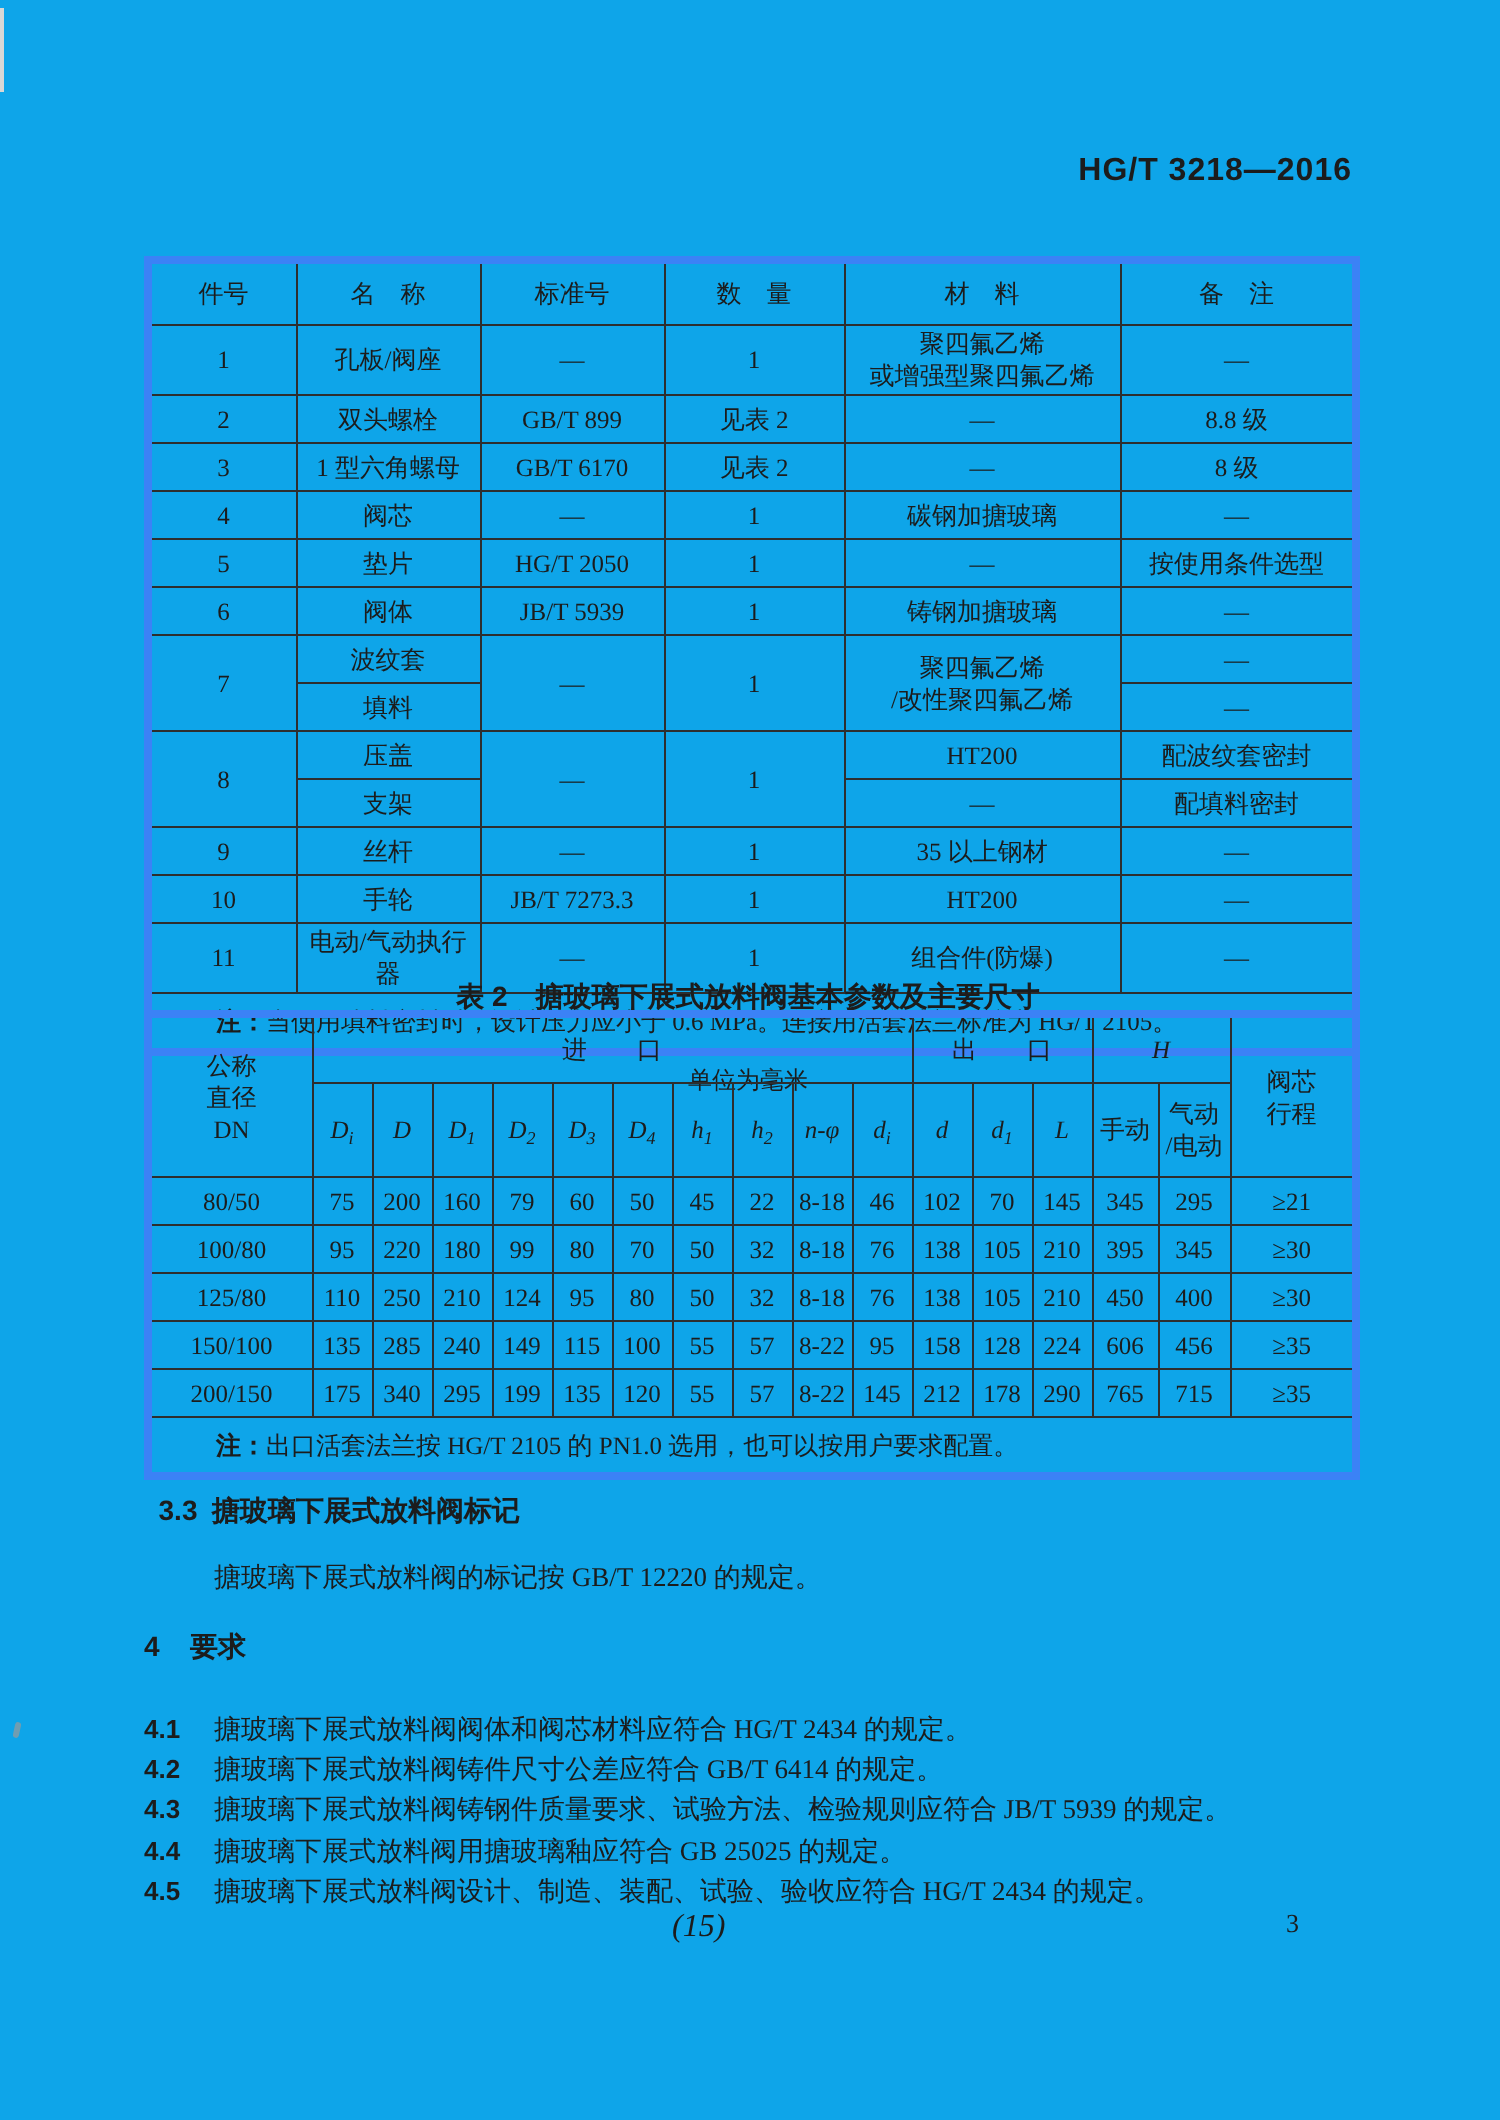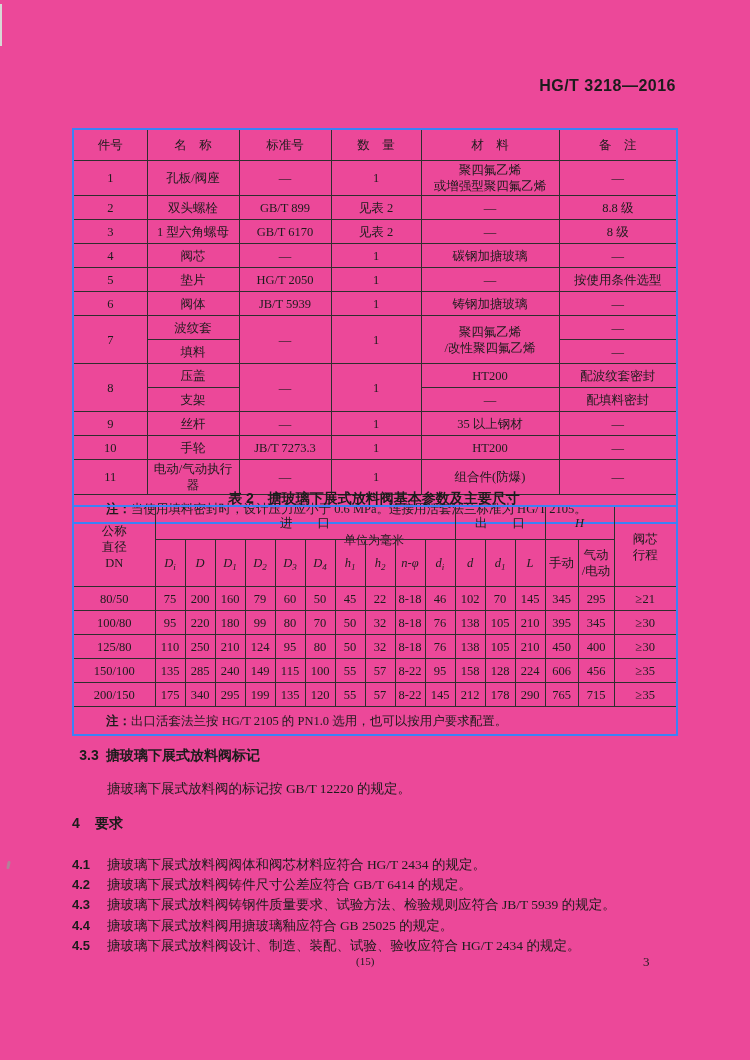--- a/index.html
+++ b/index.html
@@ -1,35 +1,35 @@
 <!DOCTYPE html>
 <html><head>
 <meta charset="utf-8">
 <style>
   html,body{margin:0;padding:0;}
   body{width:750px;height:1060px;background:#f4f4f2;}
   .page{
     position:relative;width:750px;height:1060px;overflow:hidden;
-    background:#ec4899;
+    background:#0ea5e9;
     font-family:"Liberation Serif","DejaVu Serif",serif;
     color:#1c1c1c;
   }
   .page::before{ 
     content:"";position:absolute;left:0;top:4px;width:2px;height:42px;
     background:#d8d8d6;
   }
   .hei{font-family:"Liberation Sans","DejaVu Sans",sans-serif;font-weight:700;}
   .std-no{position:absolute;top:77px;right:74px;font-size:16px;letter-spacing:.5px;}
   .t-title{position:absolute;left:72px;width:604px;text-align:center;font-size:14px;}
   .t1-title{top:102px;}
   .t2-title{top:490px;}
   .unit-note{position:absolute;left:72px;width:604px;top:532px;text-align:center;font-size:12px;}
   table.tbl{
     position:absolute;left:72px;border-collapse:collapse;table-layout:fixed;
-    width:604px;border:2px solid #3b82f6;
+    width:604px;border:4px solid #3b82f6;
   }
   .t1{top:128px;}
   .t2{top:505px;}
   .tbl td{
     border:1px solid #2e2e2e;text-align:center;vertical-align:middle;
     font-size:12.5px;line-height:1.28;white-space:pre-line;padding:1px 2px;
     height:21px;overflow:hidden;
   }
   .t1 tr:first-child td{height:28px;}
   .t2 tr:nth-child(1) td{height:30px;}
@@ -41,21 +41,21 @@
   .tbl sub{font-size:9px;vertical-align:-3px;line-height:0;}
   .sec{position:absolute;left:72px;font-size:14px;}
   .sec .num{display:inline-block;min-width:34px;text-align:center;}
   .sec .num4{display:inline-block;min-width:23px;}
   .h33{top:747px;}
   .h4{top:815px;}
   .para{position:absolute;left:107px;top:780px;font-size:13.5px;}
   .items{position:absolute;left:72px;top:855px;width:610px;}
   .item{height:20.2px;line-height:20.2px;font-size:13.5px;white-space:nowrap;}
   .item .num{display:inline-block;min-width:35px;font-size:13px;}
-  .footer-center{position:absolute;left:356px;top:955px;font-size:11px;}
+  .footer-center{position:absolute;left:336px;top:955px;font-size:16px;font-style:italic;}
   .footer-right{position:absolute;left:643px;top:954px;font-size:13px;}
   .artifact{position:absolute;left:7px;top:861px;width:3px;height:8px;background:#9a9a98;
     border-radius:2px;transform:rotate(12deg);opacity:.7;}
 </style>
 </head>
 <body>
 
 <div class="page">
 
   <div class="std-no hei">HG/T 3218—2016</div>

